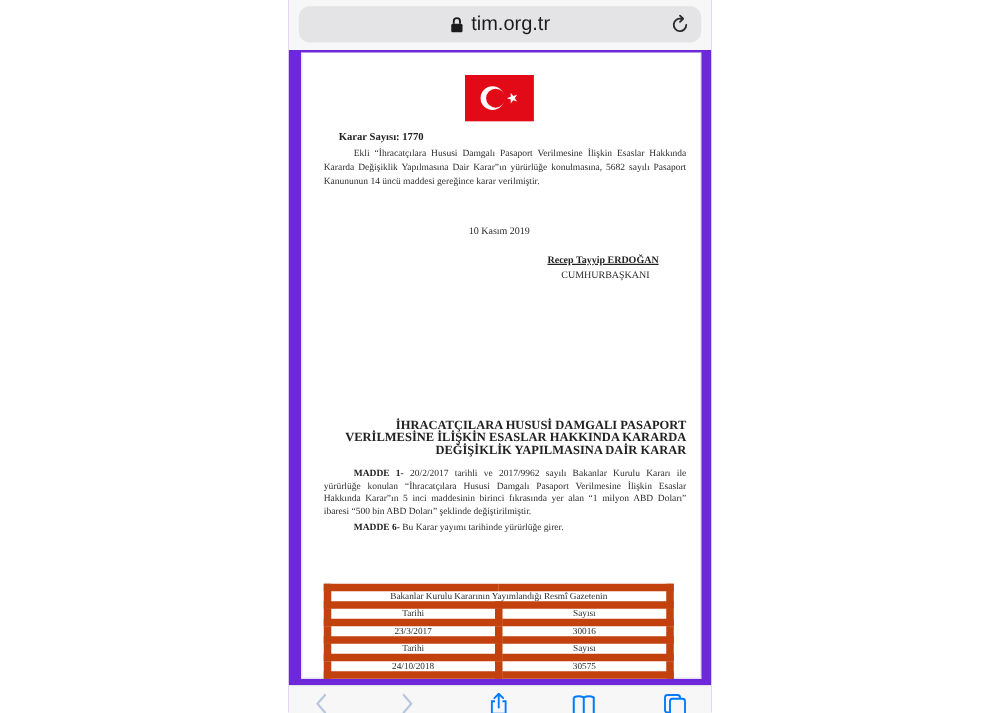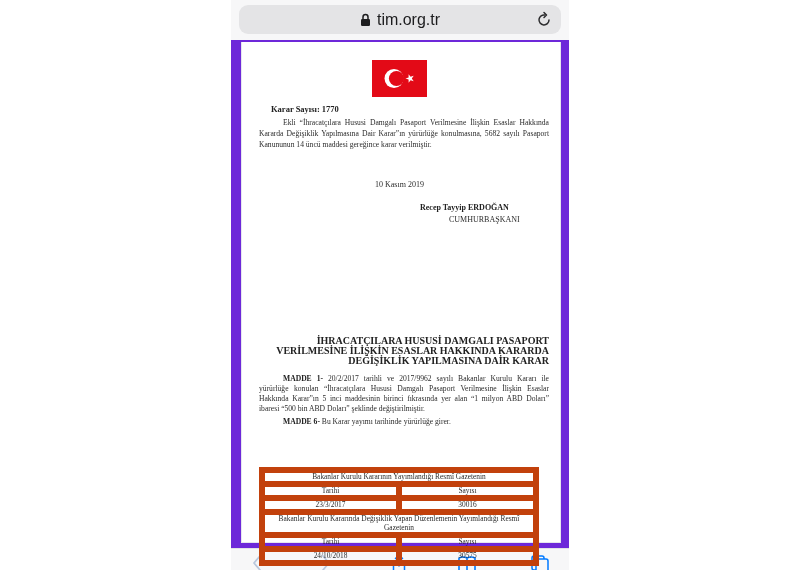--- a/index.html
+++ b/index.html
@@ -110,25 +110,26 @@
     }
     .date {
       position: absolute;
       left: 375px;
       top: 180px;
       font-size: 8px;
       color: #2b2b2b;
     }
     .signer {
       position: absolute;
-      left: 420px;
+      left: 438px;
       top: 203px;
       font-size: 8px;
       font-weight: bold;
       color: #222;
+      text-decoration: underline;
     }
     .signer-title {
       position: absolute;
       left: 449px;
       top: 215px;
       font-size: 8px;
       color: #2b2b2b;
     }
     .heading {
       position: absolute;
@@ -263,23 +264,20 @@
     </tr>
     <tr>
       <td style="width:50%;">Tarihi</td>
       <td>Sayısı</td>
     </tr>
     <tr>
       <td>23/3/2017</td>
       <td>30016</td>
     </tr>
     <tr>
-      <td colspan="2" class="wide" style="padding:0 12px;">Bakanlar Kurulu Kararında Değişiklik Yapan Düzenlemenin Yayımlandığı Resmî Gazetenin</td>
-    </tr>
-    <tr>
       <td>Tarihi</td>
       <td>Sayısı</td>
     </tr>
     <tr>
       <td>24/10/2018</td>
       <td>30575</td>
     </tr>
   </tbody>
     </table>
 </div>

